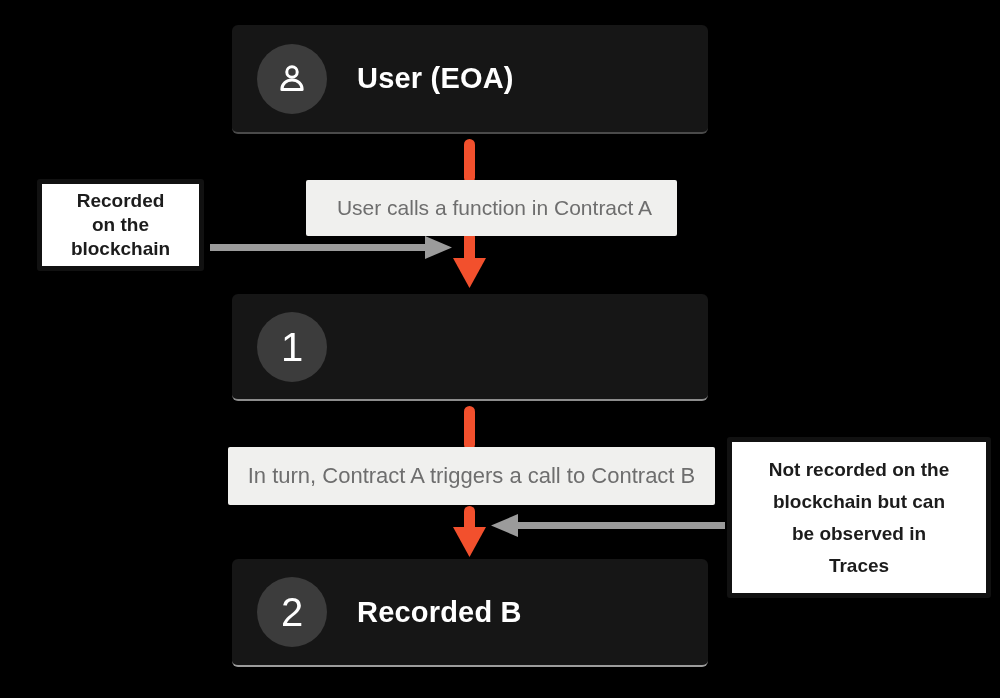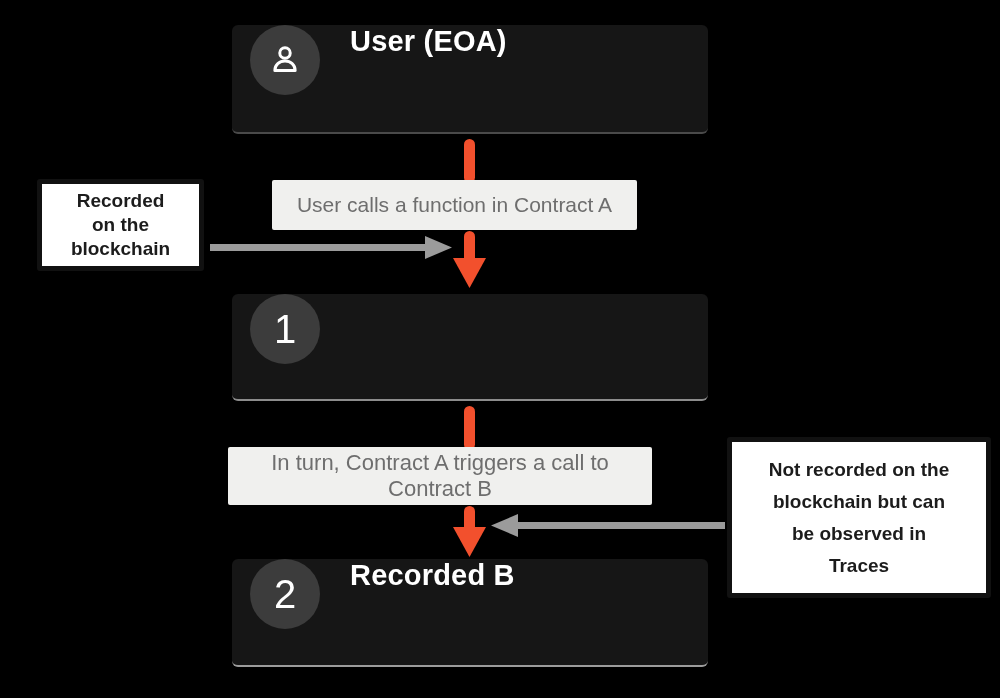--- a/index.html
+++ b/index.html
@@ -14,23 +14,23 @@
 
   
   .node {
     position: absolute;
     left: 232px;
     width: 476px;
     height: 109px;
     background: #161616;
     border-radius: 6px;
     display: flex;
-    align-items: flex-start;
+    align-items: center;
     box-sizing: border-box;
-    padding-left: 18px;
+    padding-left: 25px;
   }
   .node-user     { top: 25px;  border-bottom: 2px solid #4a4a4a; }
   .node-a        { top: 294px; height: 107px; border-bottom: 2px solid #8c8c8c; }
   .node-b        { top: 559px; height: 108px; border-bottom: 2px solid #9c9c9c; }
 
   .node-badge {
     width: 70px;
     height: 70px;
     border-radius: 50%;
     background: #3c3c3c;
@@ -81,22 +81,22 @@
     position: absolute;
     background: #F0F0EE;
     color: #6E6E6E;
     font-size: 21px;
     display: flex;
     align-items: center;
     justify-content: center;
     border-radius: 2px;
     text-align: center;
   }
-  .label-u { left: 272px; top: 180px; width: 365px; height: 50px; }
-  .label-a { left: 228px; top: 447px; width: 424px; height: 58px; font-size: 22px; }
+  .label-u { left: 306px; top: 180px; width: 365px; height: 56px; padding-left: 6px; }
+  .label-a { left: 228px; top: 447px; width: 487px; height: 58px; font-size: 22px; }
 
   
   .note {
     position: absolute;
     background: #ffffff;
     border: 5px solid #111111;
     border-radius: 3px;
     box-sizing: border-box;
     color: #1c1c1c;
     font-weight: 700;

